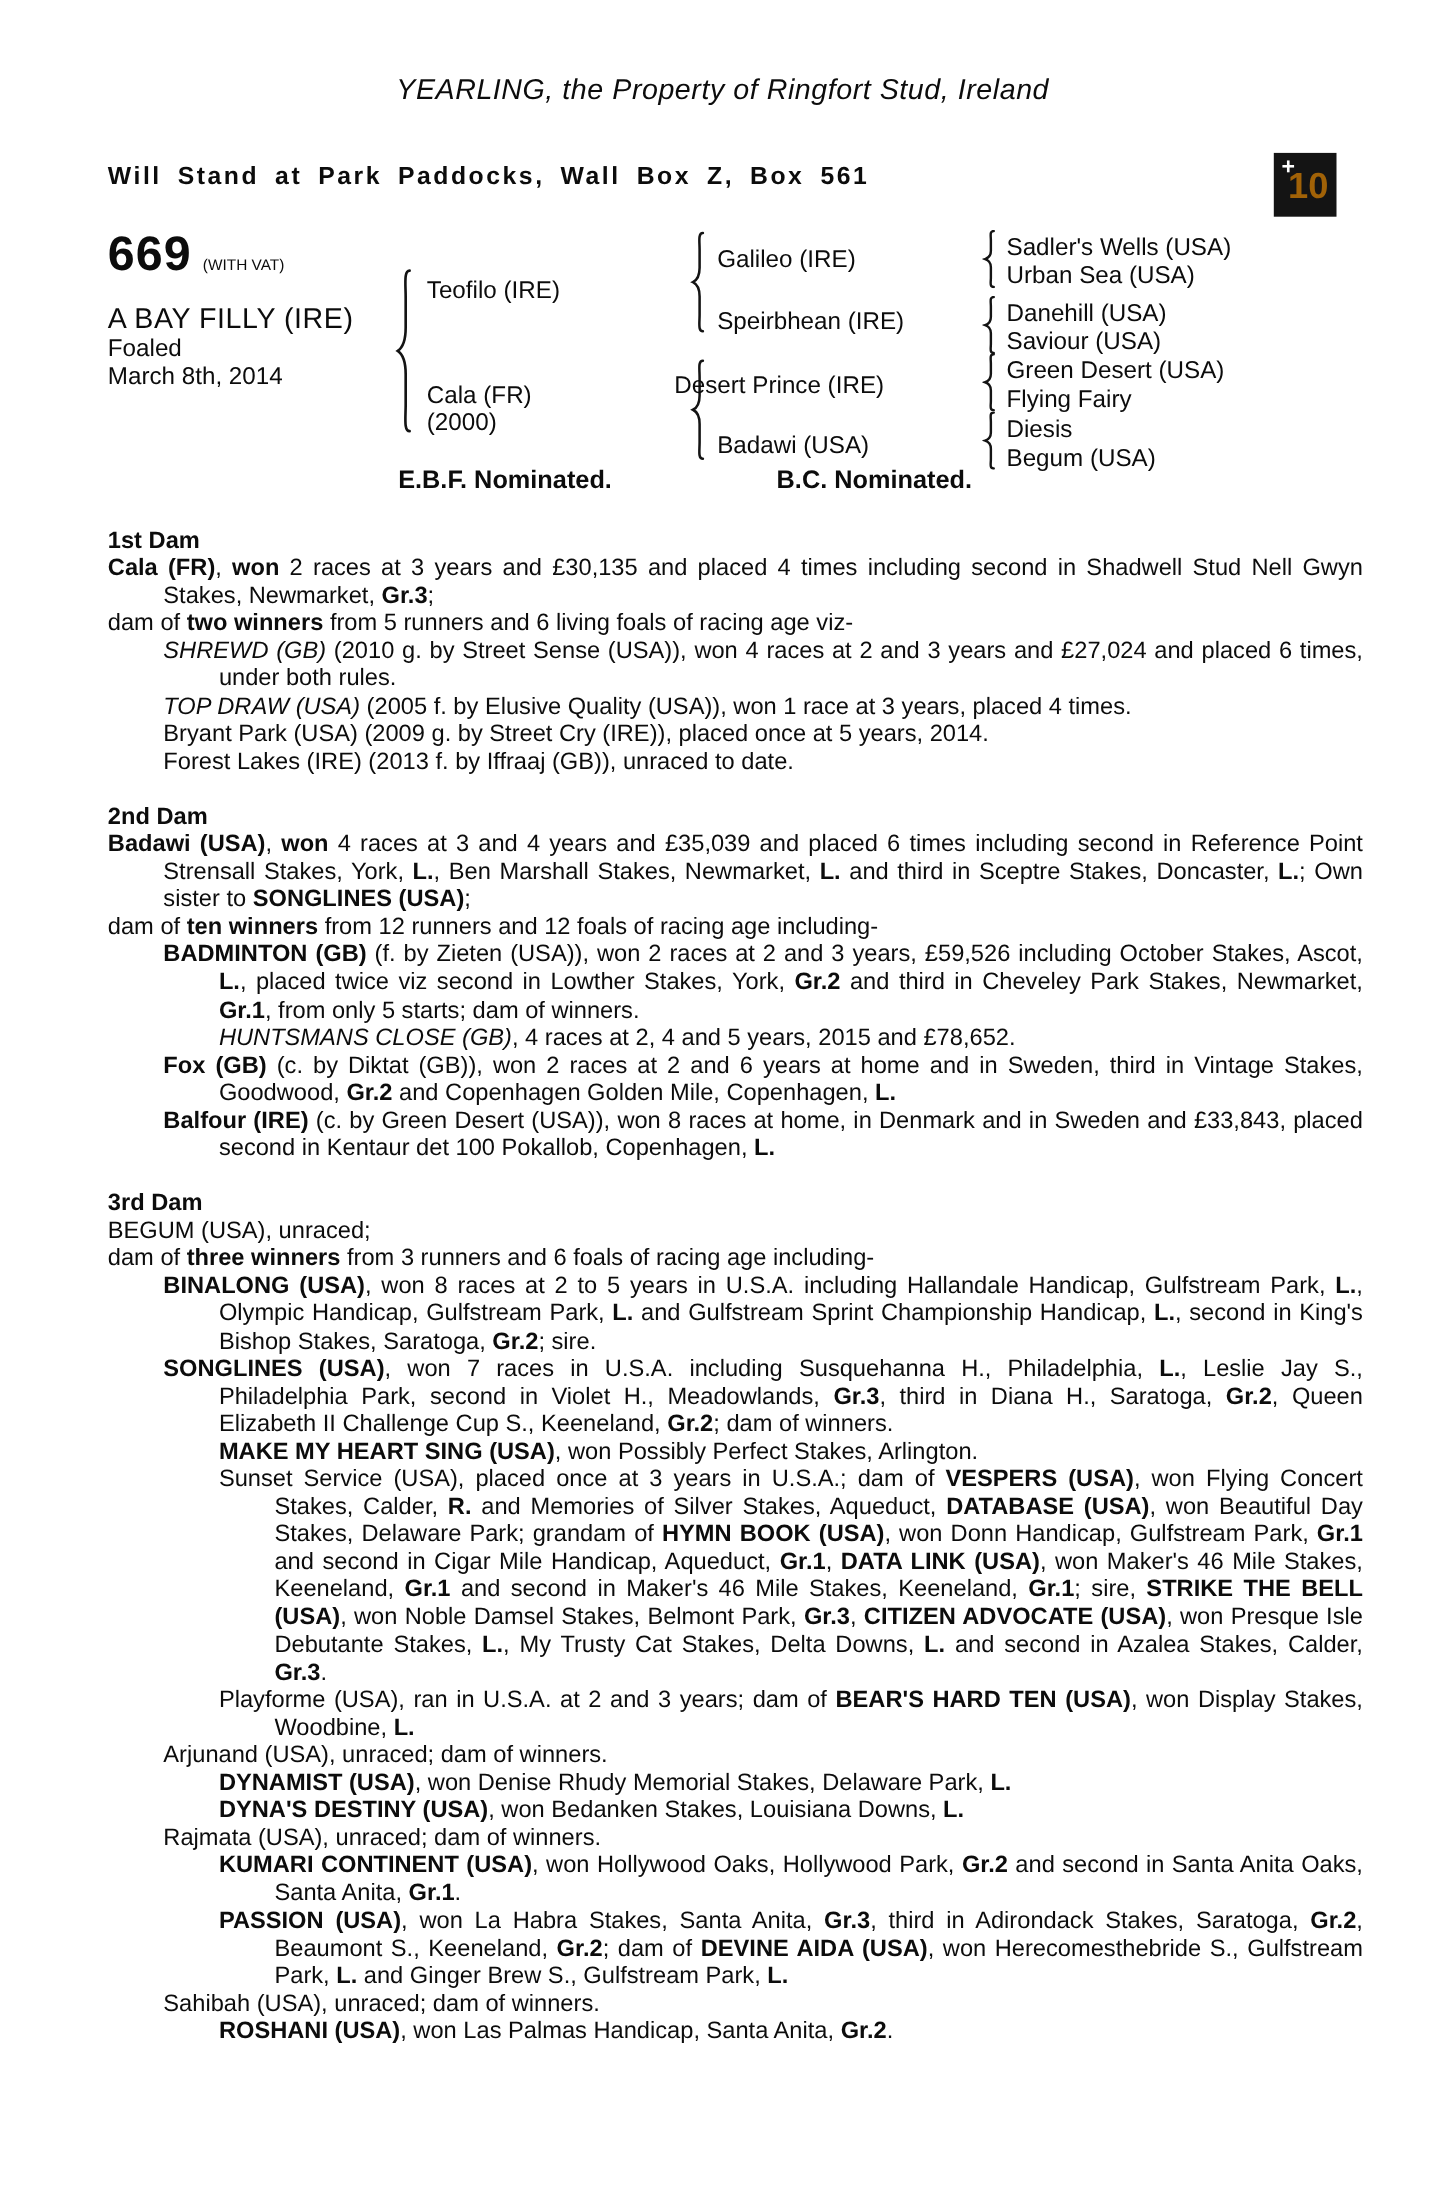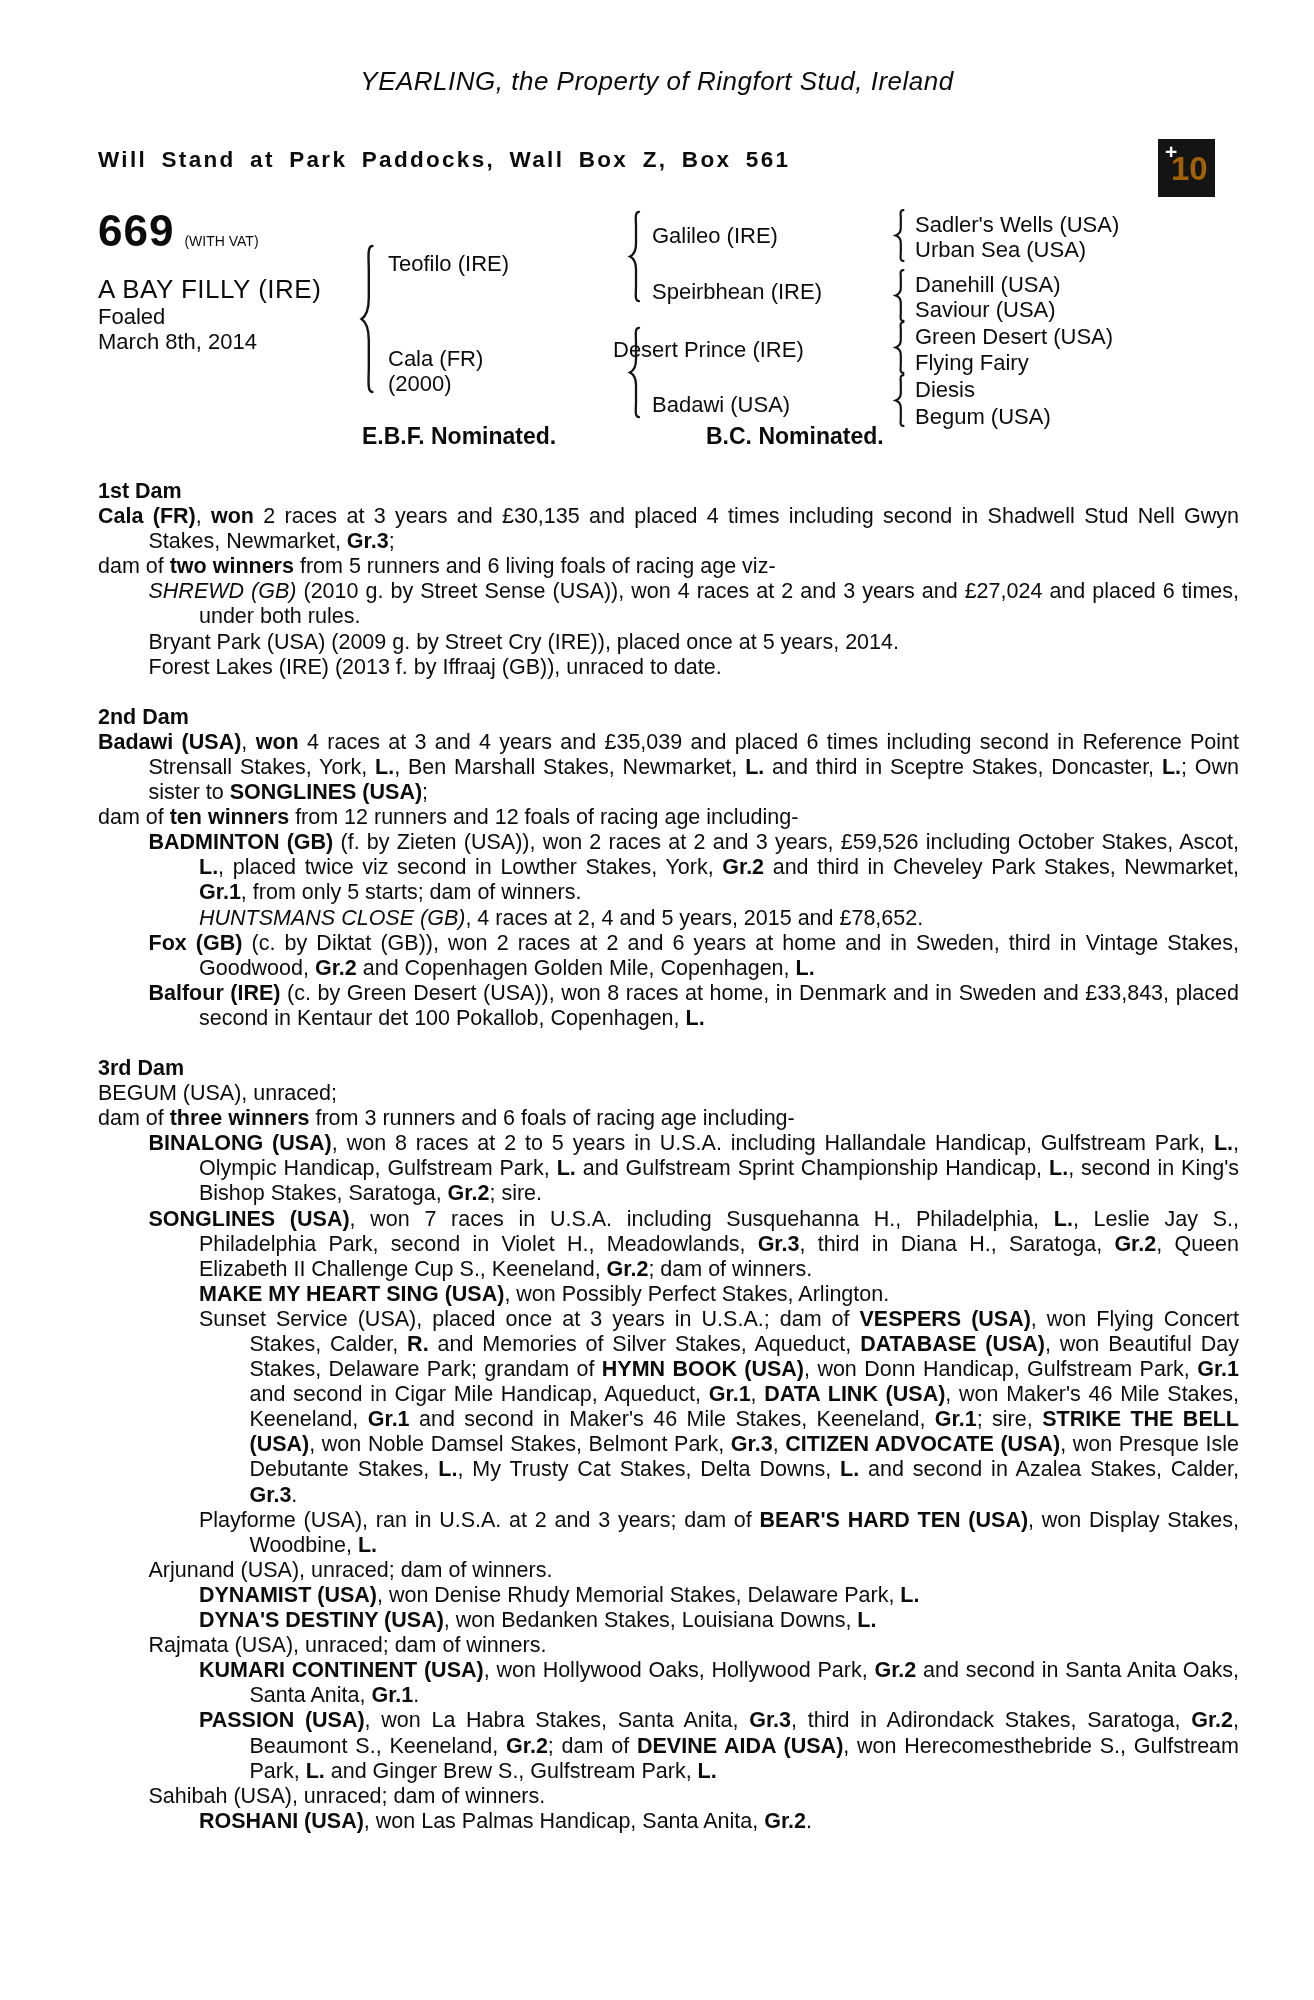--- a/index.html
+++ b/index.html
@@ -95,20 +95,21 @@
 
   <div class="nominated" style="left:362px;">E.B.F. Nominated.</div>
   <div class="nominated" style="left:706px;">B.C. Nominated.</div>
 
   <div class="sections">
       <div class="dam-section">
         <div class="dam-heading">1st Dam</div>
         <div class="para just" style="padding-left: 50.5px; text-indent: -50.5px;"><span class="b">Cala (FR)</span><span>, </span><span class="b">won</span><span> 2 races at 3 years and £30,135 and placed 4 times including second in Shadwell Stud Nell Gwyn Stakes, Newmarket, </span><span class="b">Gr.3</span><span>;</span></div>
         <div class="para" style="padding-left: 0px; text-indent: 0px;"><span>dam of </span><span class="b">two winners</span><span> from 5 runners and 6 living foals of racing age viz-</span></div>
         <div class="para just" style="padding-left: 101px; text-indent: -50.5px;"><span class="i">SHREWD (GB)</span><span> (2010 g. by Street Sense (USA)), won 4 races at 2 and 3 years and £27,024 and placed 6 times, under both rules.</span></div>
+        <div class="para" style="padding-left: 101px; text-indent: -50.5px;"><span class="i">TOP DRAW (USA)</span><span> (2005 f. by Elusive Quality (USA)), won 1 race at 3 years, placed 4 times.</span></div>
         <div class="para" style="padding-left: 101px; text-indent: -50.5px;"><span>Bryant Park (USA) (2009 g. by Street Cry (IRE)), placed once at 5 years, 2014.</span></div>
         <div class="para" style="padding-left: 101px; text-indent: -50.5px;"><span>Forest Lakes (IRE) (2013 f. by Iffraaj (GB)), unraced to date.</span></div>
       </div>
       <div class="dam-section">
         <div class="dam-heading">2nd Dam</div>
         <div class="para just" style="padding-left: 50.5px; text-indent: -50.5px;"><span class="b">Badawi (USA)</span><span>, </span><span class="b">won</span><span> 4 races at 3 and 4 years and £35,039 and placed 6 times including second in Reference Point Strensall Stakes, York, </span><span class="b">L.</span><span>, Ben Marshall Stakes, Newmarket, </span><span class="b">L.</span><span> and third in Sceptre Stakes, Doncaster, </span><span class="b">L.</span><span>; Own sister to </span><span class="b">SONGLINES (USA)</span><span>;</span></div>
         <div class="para" style="padding-left: 0px; text-indent: 0px;"><span>dam of </span><span class="b">ten winners</span><span> from 12 runners and 12 foals of racing age including-</span></div>
         <div class="para just" style="padding-left: 101px; text-indent: -50.5px;"><span class="b">BADMINTON (GB)</span><span> (f. by Zieten (USA)), won 2 races at 2 and 3 years, £59,526 including October Stakes, Ascot, </span><span class="b">L.</span><span>, placed twice viz second in Lowther Stakes, York, </span><span class="b">Gr.2</span><span> and third in Cheveley Park Stakes, Newmarket, </span><span class="b">Gr.1</span><span>, from only 5 starts; dam of winners.</span></div>
         <div class="para" style="padding-left: 151.5px; text-indent: -50.5px;"><span class="i">HUNTSMANS CLOSE (GB)</span><span>, 4 races at 2, 4 and 5 years, 2015 and £78,652.</span></div>
         <div class="para just" style="padding-left: 101px; text-indent: -50.5px;"><span class="b">Fox (GB)</span><span> (c. by Diktat (GB)), won 2 races at 2 and 6 years at home and in Sweden, third in Vintage Stakes, Goodwood, </span><span class="b">Gr.2</span><span> and Copenhagen Golden Mile, Copenhagen, </span><span class="b">L.</span></div>

